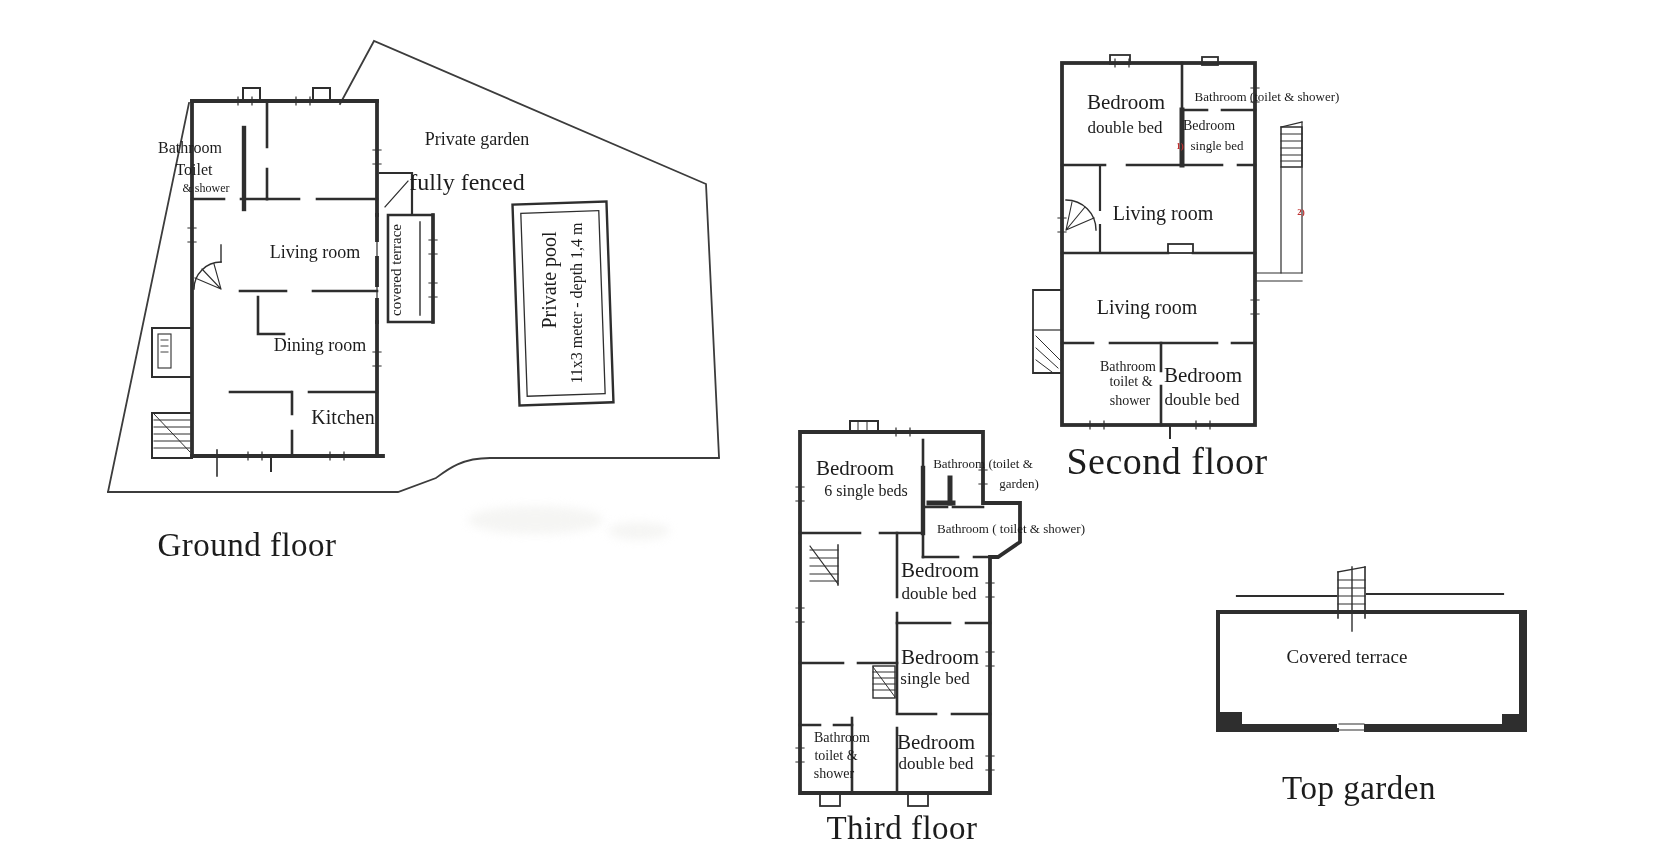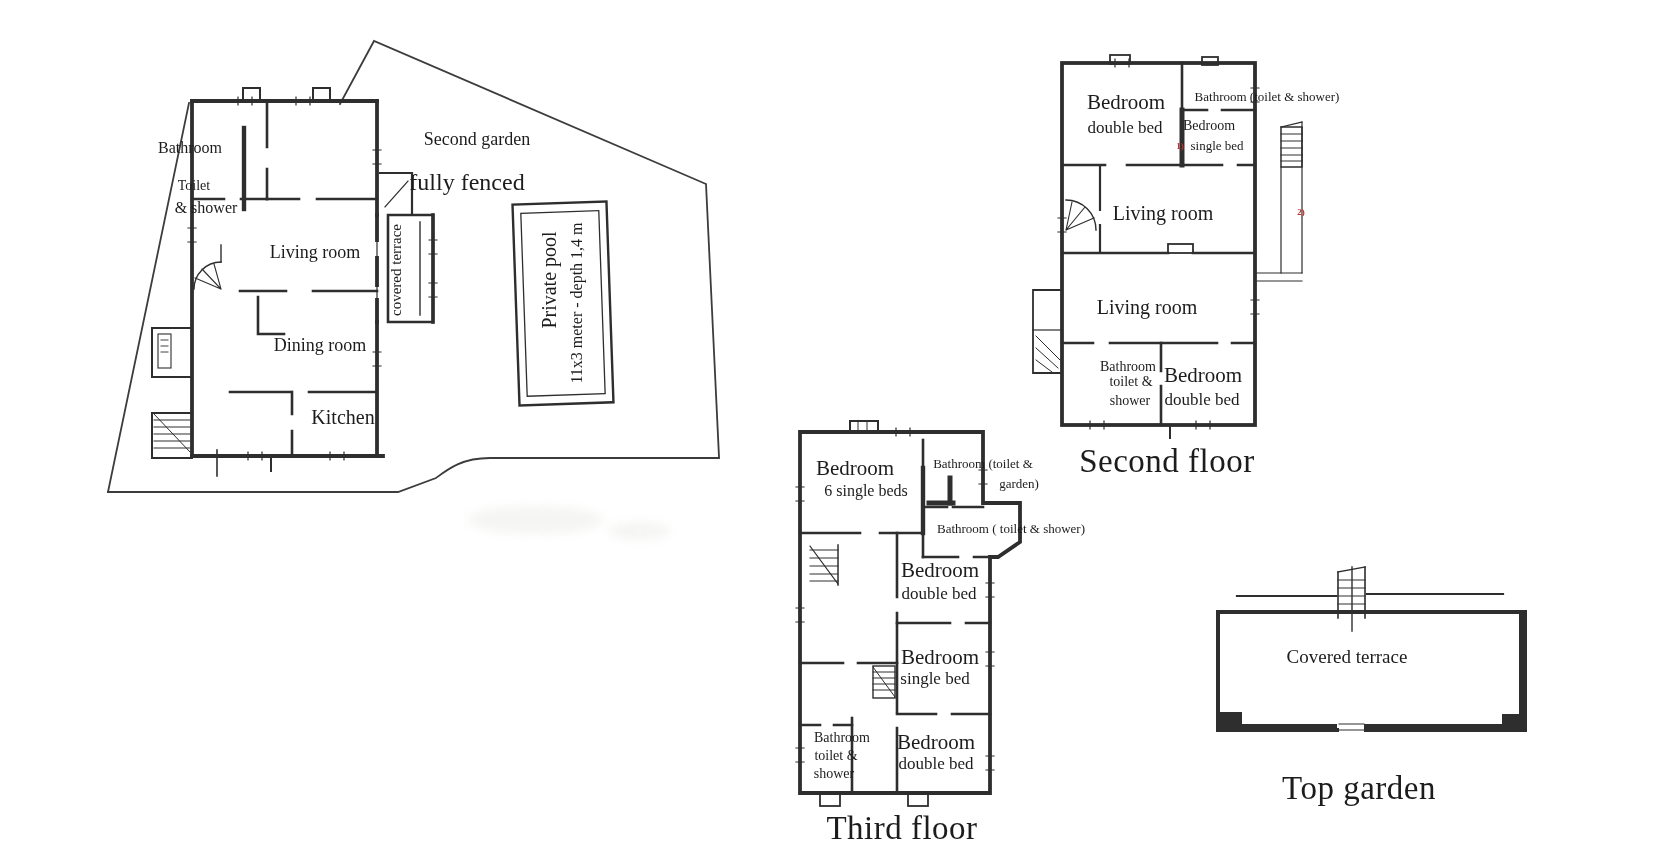--- a/index.html
+++ b/index.html
@@ -190,44 +190,45 @@
       <path d="M1240,727 H1334 M1364,727 H1510" stroke-width="6"></path>
       <path d="M1522,614 V728" stroke-width="6"></path>
       <rect x="1339" y="722" width="25" height="10" fill="#ffffff" stroke="none"></rect>
       <path d="M1339,724 H1364 M1339,730 H1364" stroke-width="1.1"></path>
       <rect x="1218" y="712" width="24" height="18" fill="#2e2e2e" stroke="none"></rect>
       <rect x="1502" y="714" width="23" height="16" fill="#2e2e2e" stroke="none"></rect>
     </g>
   </svg>
 
   <div class="lbl" style="left:190px;top:148px;font-size:16px">Bathroom</div>
-  <div class="lbl" style="left:194px;top:186px;font-size:14px">Toilet</div>
-  <div class="lbl" style="left:206px;top:208px;font-size:16px">&amp; shower</div>
+  <div class="lbl" style="left:194px;top:170px;font-size:16px">Toilet</div>
+  <div class="lbl" style="left:206px;top:188px;font-size:12px">&amp; shower</div>
   <div class="lbl" style="left:315px;top:252px;font-size:18px">Living room</div>
   <div class="lbl vert" style="left:396px;top:270px;font-size:15px">covered terrace</div>
   <div class="lbl" style="left:320px;top:345px;font-size:18px">Dining room</div>
   <div class="lbl" style="left:343px;top:417px;font-size:20px">Kitchen</div>
-  <div class="lbl" style="left:477px;top:139px;font-size:18px">Second garden</div>
+  <div class="lbl" style="left:477px;top:139px;font-size:18px">Private garden</div>
   <div class="lbl" style="left:467px;top:182px;font-size:24px">fully fenced</div>
   <div class="lbl vert" style="left:549px;top:280px;font-size:20px">Private pool</div>
   <div class="lbl vert" style="left:577px;top:303px;font-size:16px">11x3 meter - depth 1,4 m</div>
+  <div class="lbl cap" style="left:247px;top:545px;font-size:33px">Ground floor</div>
 
   <div class="lbl" style="left:1126px;top:102px;font-size:21px">Bedroom</div>
   <div class="lbl" style="left:1125px;top:127px;font-size:17px">double bed</div>
   <div class="lbl" style="left:1267px;top:96px;font-size:13px">Bathroom (toilet &amp; shower)</div>
   <div class="lbl" style="left:1209px;top:126px;font-size:14px">Bedroom</div>
   <div class="lbl" style="left:1217px;top:145px;font-size:13px">single bed</div>
   <div class="lbl" style="left:1163px;top:213px;font-size:20px">Living room</div>
   <div class="lbl" style="left:1147px;top:307px;font-size:20px">Living room</div>
   <div class="lbl" style="left:1128px;top:367px;font-size:14px">Bathroom</div>
   <div class="lbl" style="left:1131px;top:382px;font-size:14px">toilet &amp;</div>
   <div class="lbl" style="left:1130px;top:401px;font-size:14px">shower</div>
   <div class="lbl" style="left:1203px;top:375px;font-size:21px">Bedroom</div>
   <div class="lbl" style="left:1202px;top:399px;font-size:17px">double bed</div>
-  <div class="lbl cap" style="left:1167px;top:461px;font-size:33px">Second floor</div>
+  <div class="lbl cap" style="left:1167px;top:461px;font-size:38px">Second floor</div>
   <div class="lbl red" style="left:1180px;top:146px;font-size:9px">1)</div>
   <div class="lbl red" style="left:1301px;top:212px;font-size:9px">2)</div>
 
   <div class="lbl" style="left:855px;top:468px;font-size:21px">Bedroom</div>
   <div class="lbl" style="left:866px;top:491px;font-size:16px">6 single beds</div>
   <div class="lbl" style="left:983px;top:463px;font-size:13px">Bathroom (toilet &amp;</div>
   <div class="lbl" style="left:1019px;top:483px;font-size:13px">garden)</div>
   <div class="lbl" style="left:1011px;top:528px;font-size:13px">Bathroom ( toilet &amp; shower)</div>
   <div class="lbl" style="left:940px;top:570px;font-size:21px">Bedroom</div>
   <div class="lbl" style="left:939px;top:593px;font-size:17px">double bed</div>

